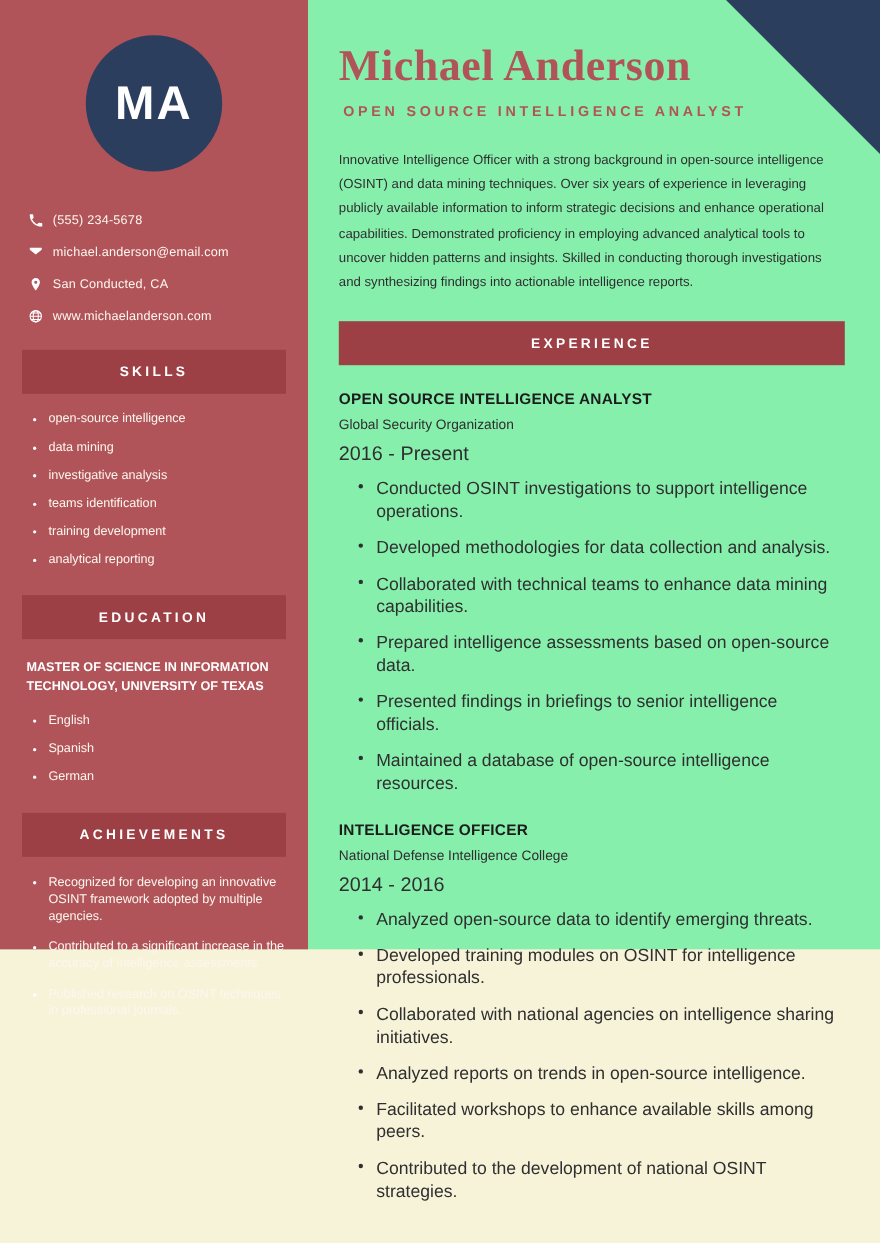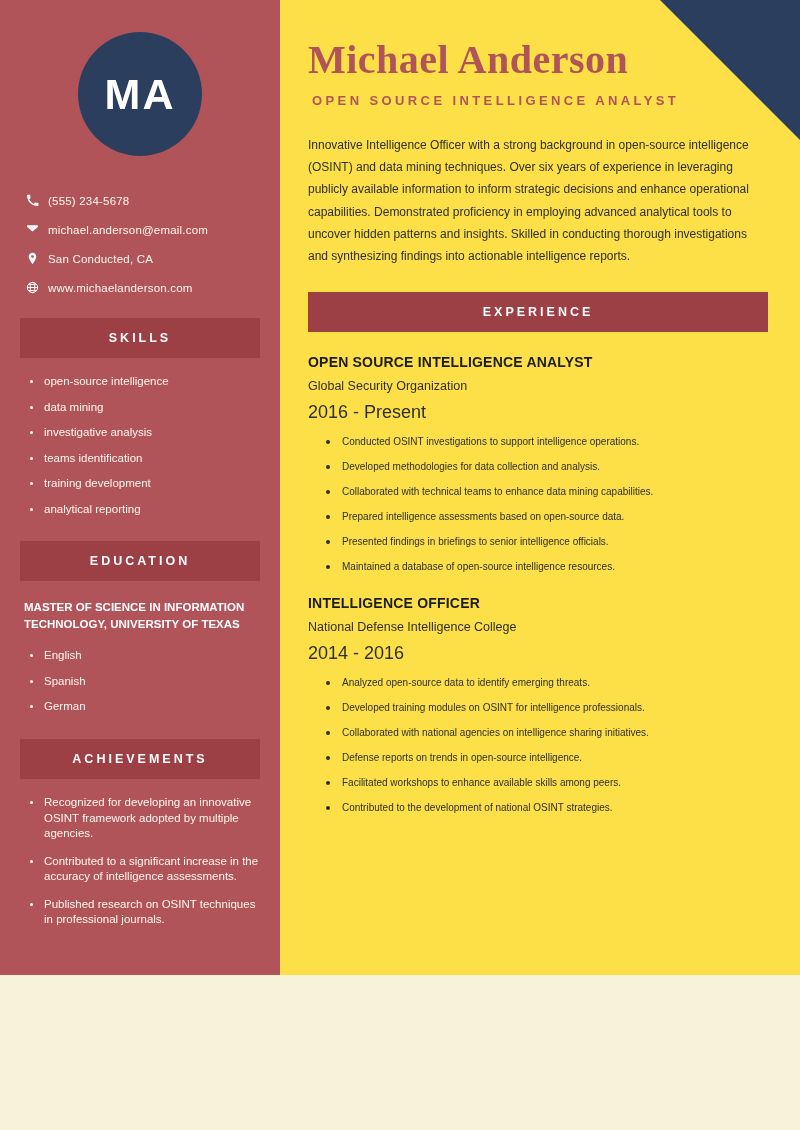--- a/index.html
+++ b/index.html
@@ -9,22 +9,22 @@
   body {
     width: 800px;
     height: 1130px;
     font-family: "Liberation Sans", sans-serif;
     background: #f7f3d9;
     overflow: hidden;
   }
   .page {
     position: relative;
     width: 800px;
-    height: 975px;
-    background: #fde047;
+    height: 863px;
+    background: #86efac;
     display: flex;
   }
 
   
   .corner-triangle {
     position: absolute;
     top: 0;
     right: 0;
     width: 0;
     height: 0;
@@ -195,21 +195,21 @@
   }
   .job-points {
     list-style: none;
     margin: 12px 0 0 0;
     padding: 0 0 0 18px;
   }
   .job-points li {
     position: relative;
     padding-left: 16px;
     margin-bottom: 12px;
-    font-size: 10px;
+    font-size: 16px;
     color: #2f2f2f;
     line-height: 1.3;
   }
   .job-points li::before {
     content: "";
     position: absolute;
     left: 0;
     top: 5px;
     width: 4px;
     height: 4px;
@@ -325,21 +325,21 @@
     </div>
 
     <div class="job">
       <div class="job-role">INTELLIGENCE OFFICER</div>
       <div class="job-company">National Defense Intelligence College</div>
       <div class="job-dates">2014 - 2016</div>
       <ul class="job-points">
         <li>Analyzed open-source data to identify emerging threats.</li>
         <li>Developed training modules on OSINT for intelligence professionals.</li>
         <li>Collaborated with national agencies on intelligence sharing initiatives.</li>
-        <li>Defense reports on trends in open-source intelligence.</li>
+        <li>Analyzed reports on trends in open-source intelligence.</li>
         <li>Facilitated workshops to enhance available skills among peers.</li>
         <li>Contributed to the development of national OSINT strategies.</li>
       </ul>
     </div>
 
   </main>
 
 </div>
 
 </body></html>

